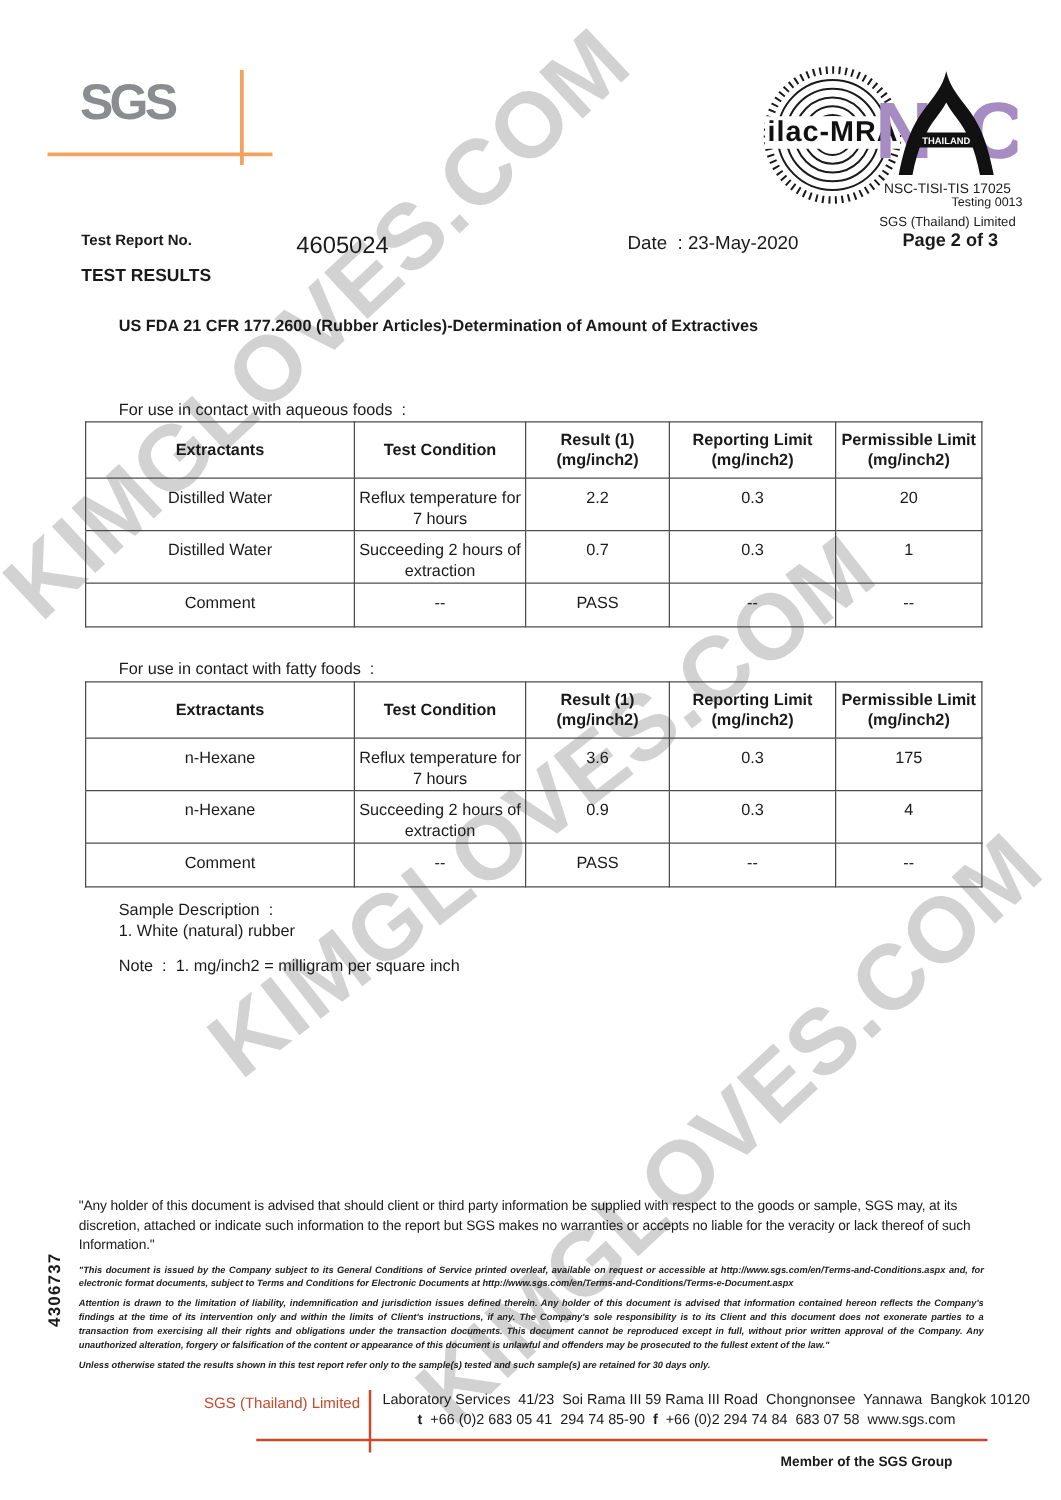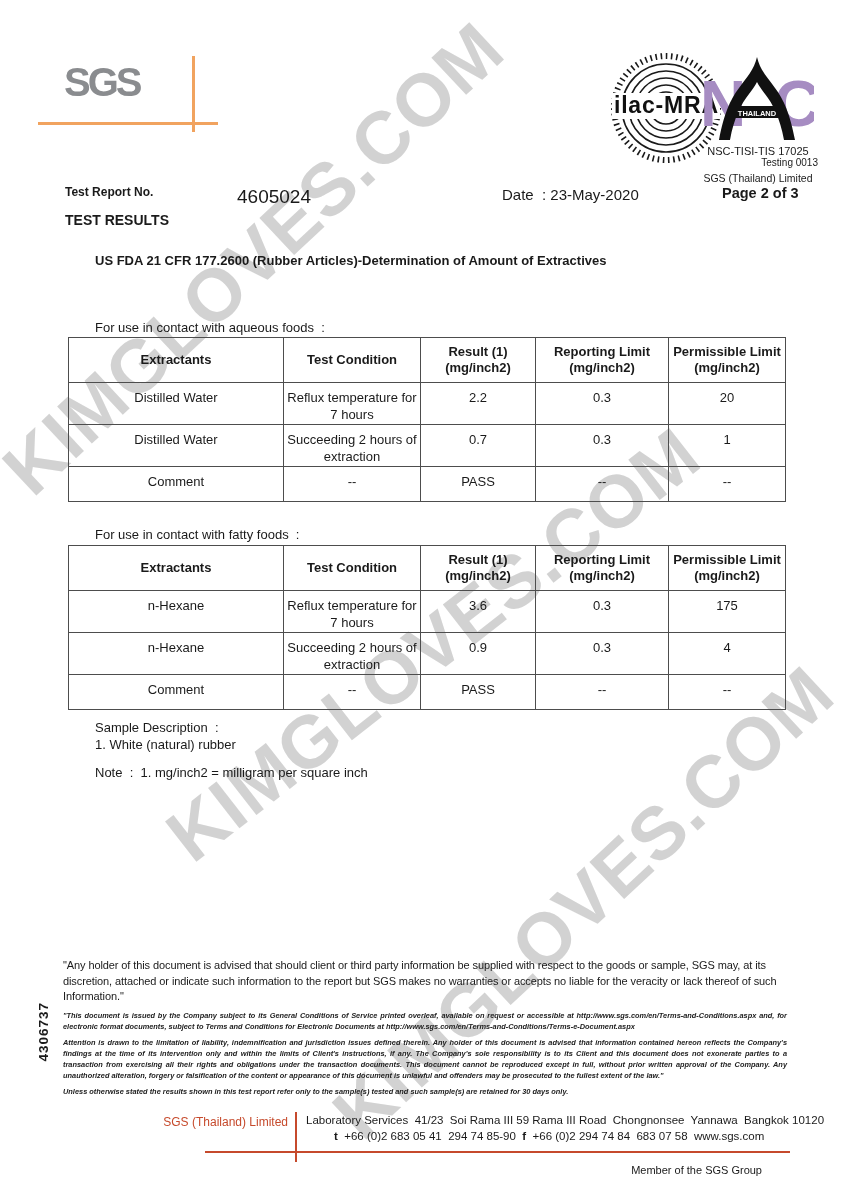--- a/index.html
+++ b/index.html
@@ -67,21 +67,21 @@
   #fpara3 { top:1037px; }
   #fpara4 { top:1086px; text-align:left; }
   #doc-number { left:36px; top:1002px; writing-mode:vertical-rl; transform:rotate(180deg); font-weight:bold; font-size:13.5px; letter-spacing:1px; }
 
   
   #addr-company { left:130px; top:1115px; width:158px; text-align:right; color:#c64a2c; font-size:12px; }
   #addr-vline { left:295px; top:1112px; width:2px; height:50px; background:#c64a2c; }
   #addr-line1 { left:306px; top:1114px; font-size:11.5px; }
   #addr-line2 { left:306px; top:1130px; font-size:11.5px;margin-left:28px; }
   #addr-hline { left:205px; top:1151px; width:585px; height:2px; background:#c64a2c; }
-  #addr-member { left:500px; top:1164px; width:262px; text-align:right; font-size:11px; font-weight:normal; }
+  #addr-member { left:500px; top:1164px; width:262px; text-align:right; font-size:11px; font-weight:bold; }
   .b { font-weight:bold; }
 </style>
 </head>
 <body>
 
 <div class="wm" id="wm1">KIMGLOVES.COM</div>
 <div class="wm" id="wm2">KIMGLOVES.COM</div>
 <div class="wm" id="wm3">KIMGLOVES.COM</div>
 
 <div class="layer">

